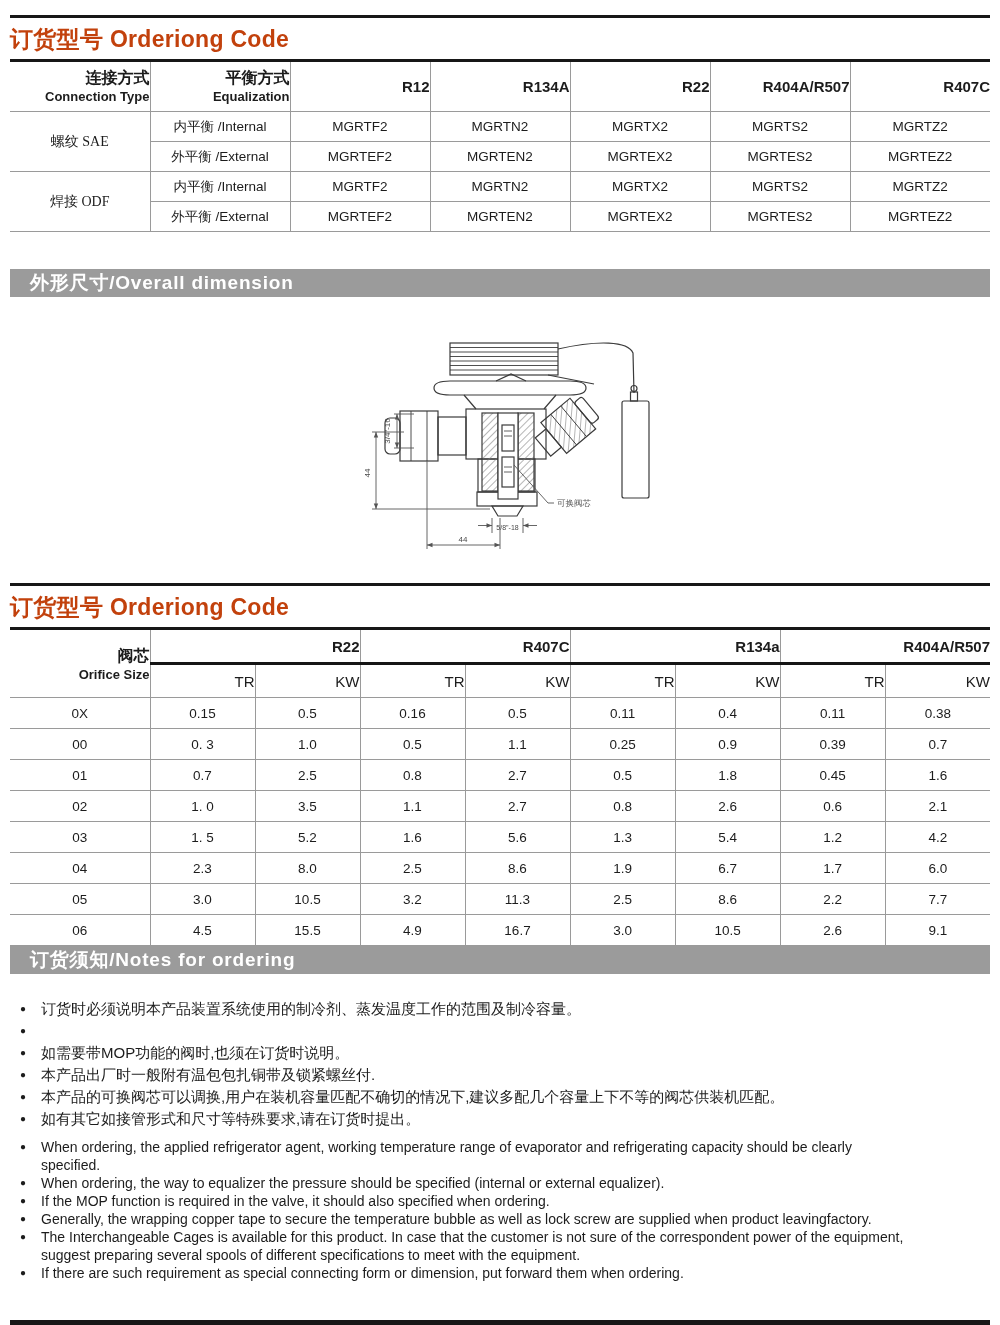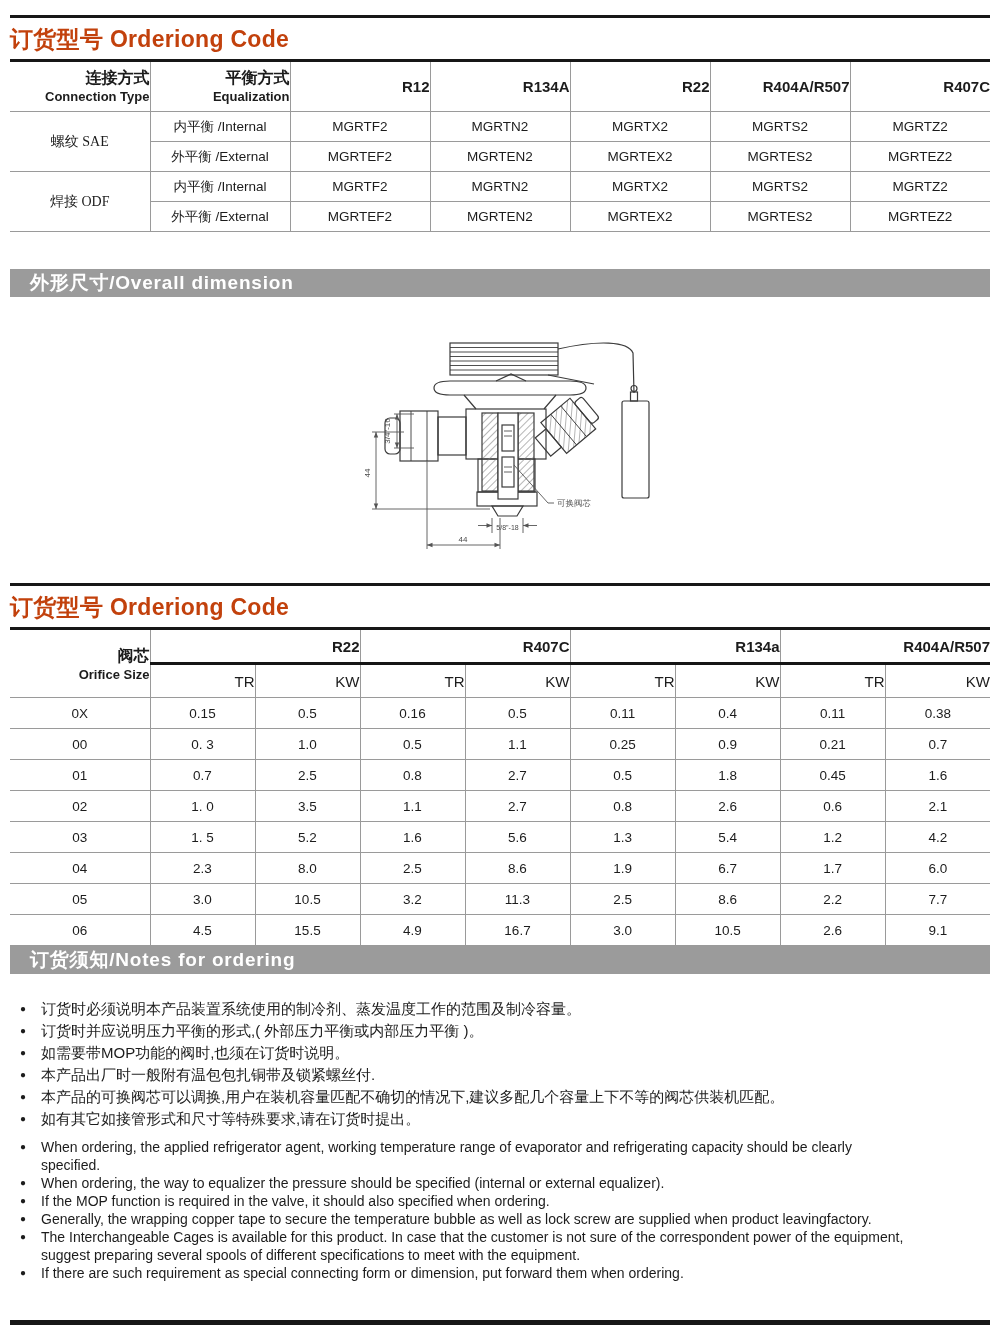--- a/index.html
+++ b/index.html
@@ -245,21 +245,21 @@
         <td>0.38</td>
       </tr>
       <tr>
         <td>00</td>
         <td>0. 3</td>
         <td>1.0</td>
         <td>0.5</td>
         <td>1.1</td>
         <td>0.25</td>
         <td>0.9</td>
-        <td>0.21</td>
+        <td>0.39</td>
         <td>0.7</td>
       </tr>
       <tr>
         <td>01</td>
         <td>0.7</td>
         <td>2.5</td>
         <td>0.8</td>
         <td>2.7</td>
         <td>0.5</td>
         <td>1.8</td>
@@ -326,21 +326,20 @@
 
   <div class="band band2">订货须知/Notes for ordering</div>
 
   <div class="notes notes-zh">
     <div class="note">
       <span class="bullet">●</span>
       <span class="txt">订货时必须说明本产品装置系统使用的制冷剂、蒸发温度工作的范围及制冷容量。</span>
     </div>
     <div class="note">
       <span class="bullet">●</span>
-      <span class="txt">订货时并应说明压力平衡的形式,( 外部压力平衡或内部压力平衡 )。</span>
     </div>
     <div class="note">
       <span class="bullet">●</span>
       <span class="txt">如需要带MOP功能的阀时,也须在订货时说明。</span>
     </div>
     <div class="note">
       <span class="bullet">●</span>
       <span class="txt">本产品出厂时一般附有温包包扎铜带及锁紧螺丝付.</span>
     </div>
     <div class="note">

